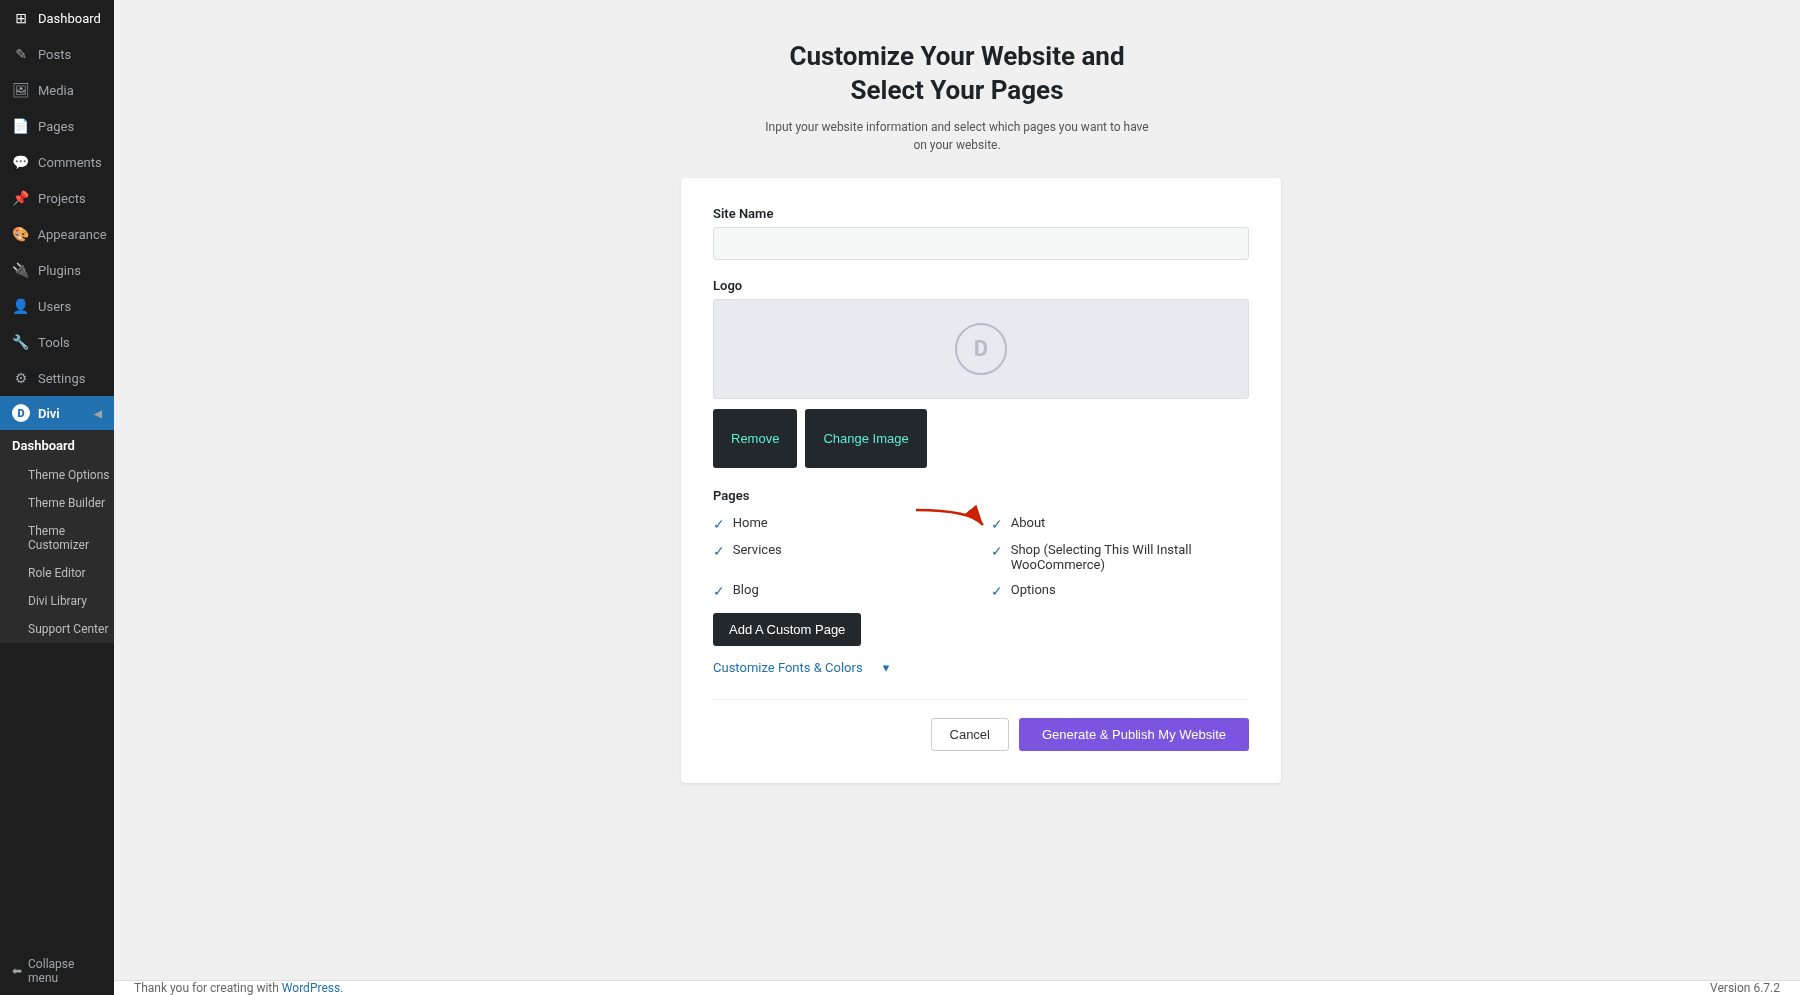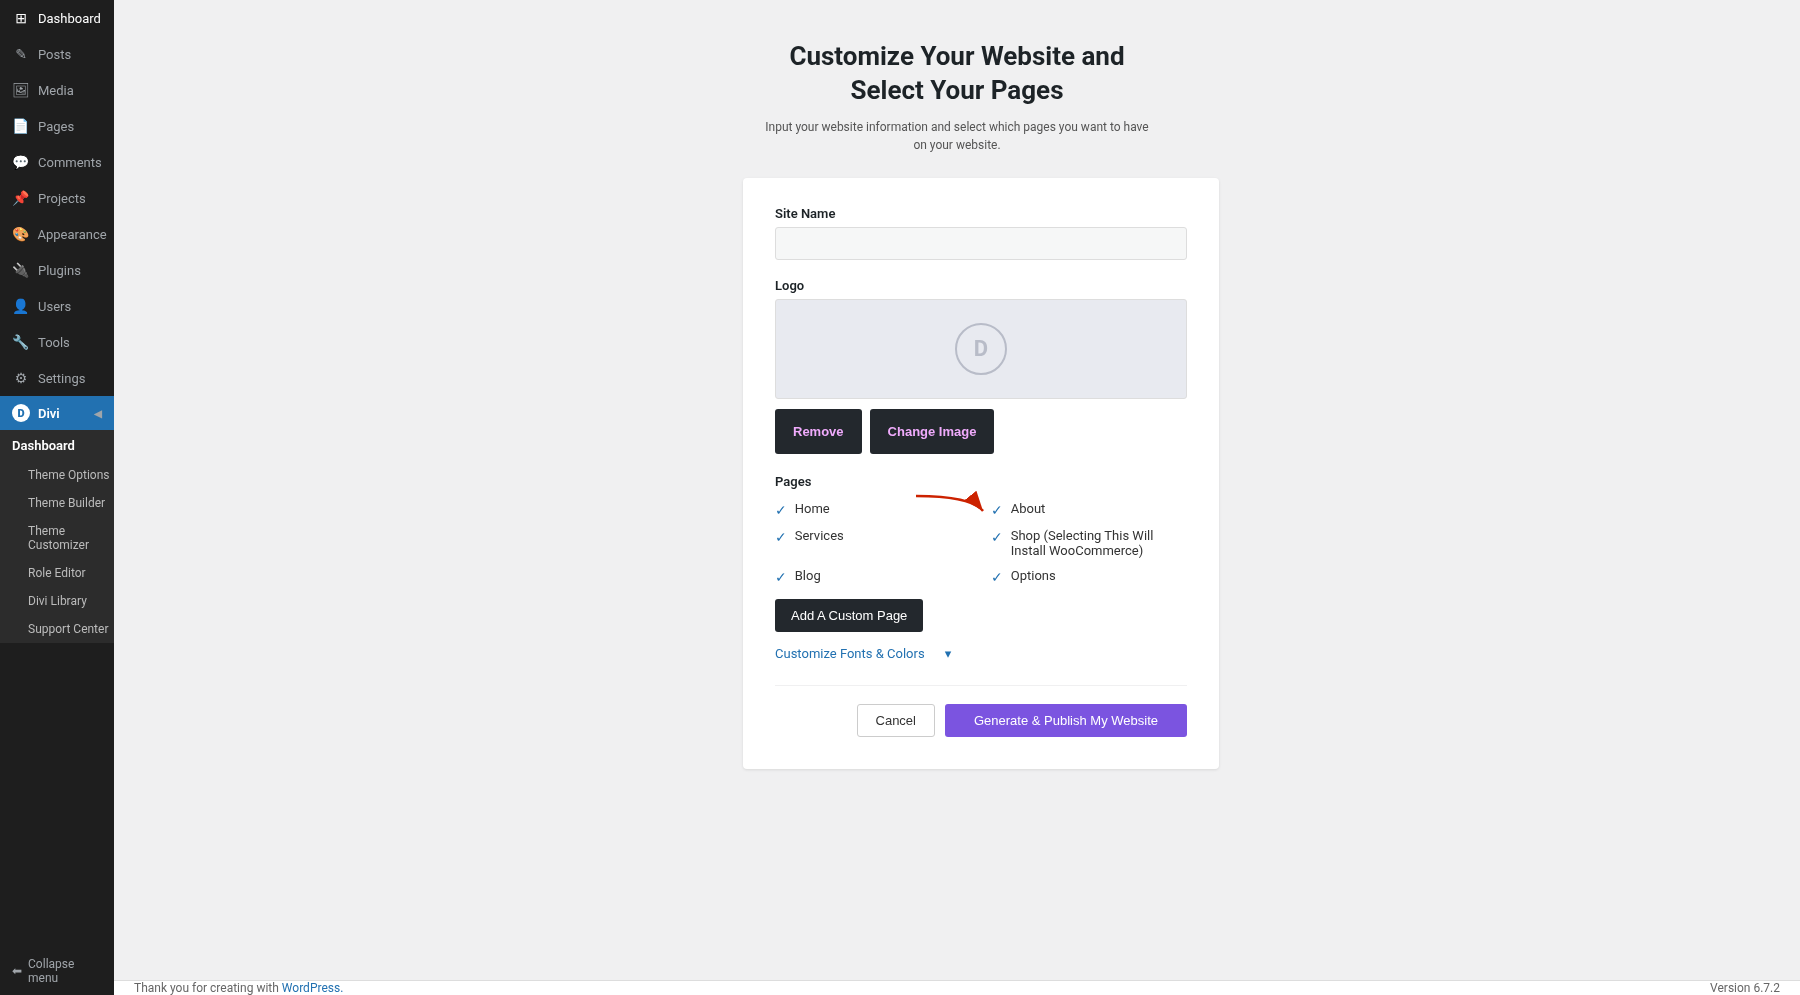--- a/index.html
+++ b/index.html
@@ -96,21 +96,21 @@
       text-align: center;
       margin-bottom: 24px;
       font-size: 12px;
       line-height: 1.5;
     }
 
     .card {
       background: #fff;
       border-radius: 4px;
       padding: 28px 32px 32px;
-      width: 476px;
+      width: 600px;
       max-width: 100%;
       box-shadow: 0 1px 3px rgba(0,0,0,0.1);
       margin-left: 48px;
     }
 
     .field-label {
       display: block;
       font-weight: 600;
       color: #1d2327;
       margin-bottom: 6px;
@@ -156,27 +156,27 @@
       border-radius: 50%;
       border: 2px solid #b8bcc8;
       display: flex; align-items: center; justify-content: center;
       color: #b8bcc8;
       font-size: 22px;
       font-weight: 700;
     }
     .logo-buttons { display: flex; gap: 8px; margin-bottom: 20px; }
     .btn-dark {
       background: #23282d;
-      color: #f0abfc;
+      color: #5eead4;
       border: none;
       border-radius: 3px;
-      padding: 15px 18px;
-      font-size: 13px;
-      cursor: pointer;
-      font-weight: 700;
+      padding: 22px 18px;
+      font-size: 13px;
+      cursor: pointer;
+      font-weight: 400;
     }
 
     
     .pages-label {
       font-weight: 600;
       color: #1d2327;
       font-size: 13px;
       margin-bottom: 12px;
     }
     .pages-grid {
@@ -238,21 +238,21 @@
       border-radius: 3px;
       padding: 8px 18px;
       font-size: 13px;
       cursor: pointer;
     }
     .btn-publish {
       background: #7b54e0;
       color: #fff;
       border: none;
       border-radius: 3px;
-      padding: 9px 29px;
+      padding: 9px 23px;
       font-size: 13px;
       cursor: pointer;
       font-weight: 500;
     }
 
     
     .arrow-container {
       position: relative;
     }
 

